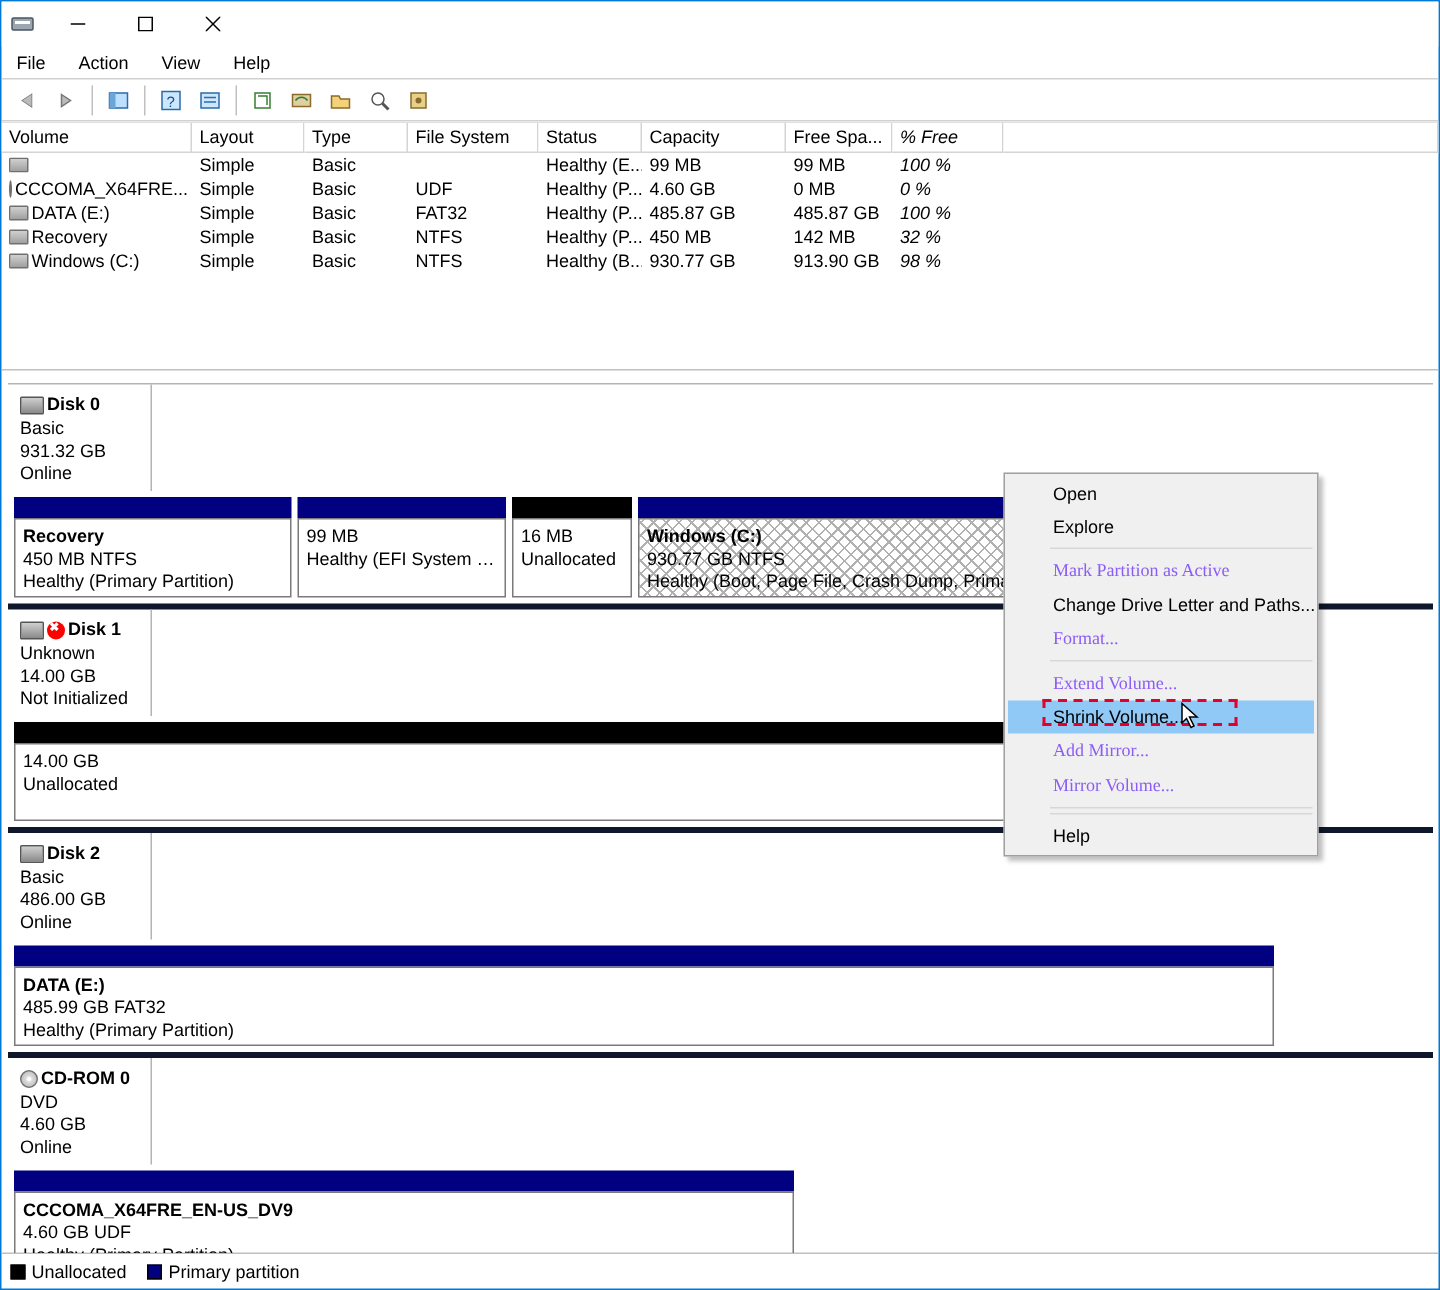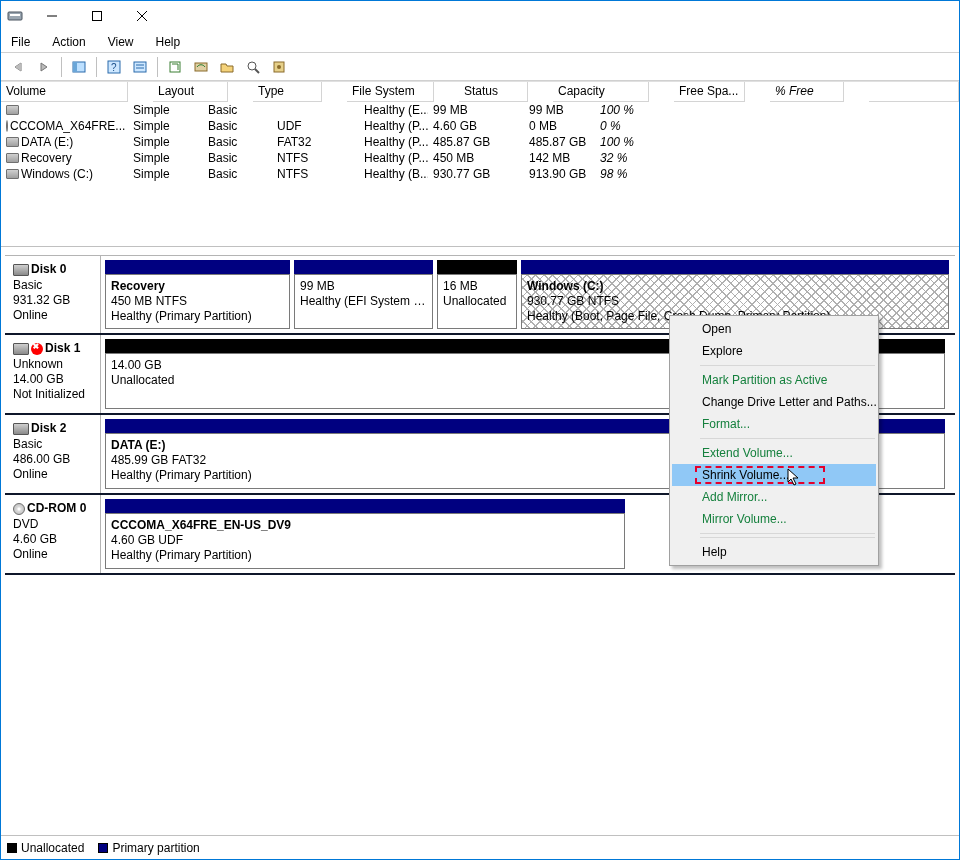--- a/index.html
+++ b/index.html
@@ -13,29 +13,29 @@
   .winbtn { width:45px; display:flex; align-items:center; justify-content:center; color:#000; }
   
   .menubar { height:22px; display:flex; align-items:center; padding:0 6px; gap:14px; border-bottom:1px solid #d0d0d0; font-size:12px; }
   .menubar span { padding:2px 4px; }
   
   .toolbar { height:28px; display:flex; align-items:center; padding:0 6px; border-bottom:1px solid #d0d0d0; gap:4px; }
   .tbtn { width:22px; height:22px; border:1px solid transparent; display:flex; align-items:center; justify-content:center; }
   .tdiv { width:1px; height:20px; background:#c0c0c0; margin:0 2px; }
   
   .grid { height:166px; border-bottom:1px solid #c0c0c0; overflow:hidden; }
-  .grid-header { display:flex; height:21px; background:#fff; border-top:1px solid #e0e0e0;gap:25px; }
+  .grid-header { display:flex; height:21px; background:#fff; border-top:1px solid #e0e0e0; }
   .gh { border-right:1px solid #d4d4d4; border-bottom:1px solid #d4d4d4; padding:2px 5px; overflow:hidden; white-space:nowrap; background:#fff; font-size:12px;}
   .grid-body .row { display:flex; height:16px; align-items:center; }
   .cell { padding:0 5px; overflow:hidden; white-space:nowrap; text-overflow:ellipsis; font-size:12px; display:flex; align-items:center; gap:2px;}
   
   .c0{width:127px;} .c1{width:75px;} .c2{width:69px;} .c3{width:87px;} .c4{width:69px;} .c5{width:96px;} .c6{width:71px;} .c7{width:74px;font-style:italic;} .c8{flex:1;}
   
   .graphical { flex:1; overflow:auto; padding:0; }
-  .disk-row { display:flex; border-bottom:2px solid #0f172a; min-height:80px; }
+  .disk-row { display:flex; border-bottom:4px solid #0f172a; min-height:80px;flex-direction:column; }
   .disk-row:first-child { border-top:1px solid #b4b4b4; margin-top:4px; }
   .disk-info { width:96px; border-right:1px solid #b4b4b4; padding:6px 4px 4px 8px; font-size:12px; line-height:1.25; position:relative; }
   .disk-info .dname { font-weight:bold; margin-bottom:1px; display:flex; align-items:center; gap:2px;}
   .disk-parts { flex:1; display:flex; flex-direction:column; padding:4px; gap:0; }
   .parts-row { display:flex; gap:4px; flex:1; }
   .part { border:1px solid #7a7a7a; padding:4px 5px 2px 5px; font-size:12px; line-height:1.25; overflow:hidden; position:relative; min-height:52px;}
   .part .pname { font-weight:bold; white-space:nowrap; overflow:hidden; text-overflow:ellipsis;}
   .part .psub  { white-space:nowrap; overflow:hidden; text-overflow:ellipsis;}
   .stripe { height:14px; }
   .stripe-blue { background:#000080; }
@@ -48,21 +48,21 @@
   }
   .part.hatched { background-origin:border-box; }
   
   .legend { height:24px; border-top:1px solid #c0c0c0; display:flex; align-items:center; padding:0 6px; gap:14px; font-size:12px;}
   .legend-item { display:flex; align-items:center; gap:4px;}
   .swatch { width:10px; height:10px; border:1px solid #000; }
   
   .context-menu { position:absolute; left:668px; top:314px; width:210px; background:#f0f0f0; border:1px solid #a0a0a0; box-shadow:3px 3px 3px rgba(0,0,0,.25); padding:2px; z-index:100; font-size:12px;}
   .cm-item { padding:4px 20px 4px 30px; white-space:nowrap; position:relative;}
   .cm-item.enabled { color:#000; }
-  .cm-item.disabled { color:#15803d; }
+  .cm-item.disabled { color:#8b5cf6;font-family:Liberation Serif, serif; }
   .cm-item.highlight { background:#90c8f6; }
   .cm-sep { height:1px; background:#d7d7d7; margin:3px 1px 3px 28px; }
   .red-callout { position:absolute; left:694px; top:465px; width:130px; height:18px; border:2px dashed #e4002b; pointer-events:none; z-index:120; }
   .cursor { position:absolute; left:786px; top:467px; z-index:130; pointer-events:none; }
   
   .vol-icon { width:13px; height:10px; background:linear-gradient(#d0d0d0,#a0a0a0); border:1px solid #707070; border-radius:1px; display:inline-block; }
   .cd-icon { width:12px; height:12px; border:1px solid #707070; border-radius:50%; background:radial-gradient(circle at 50% 50%, #fff 1px, #ddd 2px, #bbb 6px); display:inline-block; }
   .disk-icon { width:16px; height:12px; background:linear-gradient(#cfcfcf,#8a8a8a); border:1px solid #555; border-radius:1px; display:inline-block;}
   .warn-icon { width:12px; height:12px; background:#f00; border-radius:50%; display:inline-block; position:relative;}
   .warn-icon::after{content:"✖"; color:#fff; font-size:8px; position:absolute; left:1.5px; top:-1px;}

